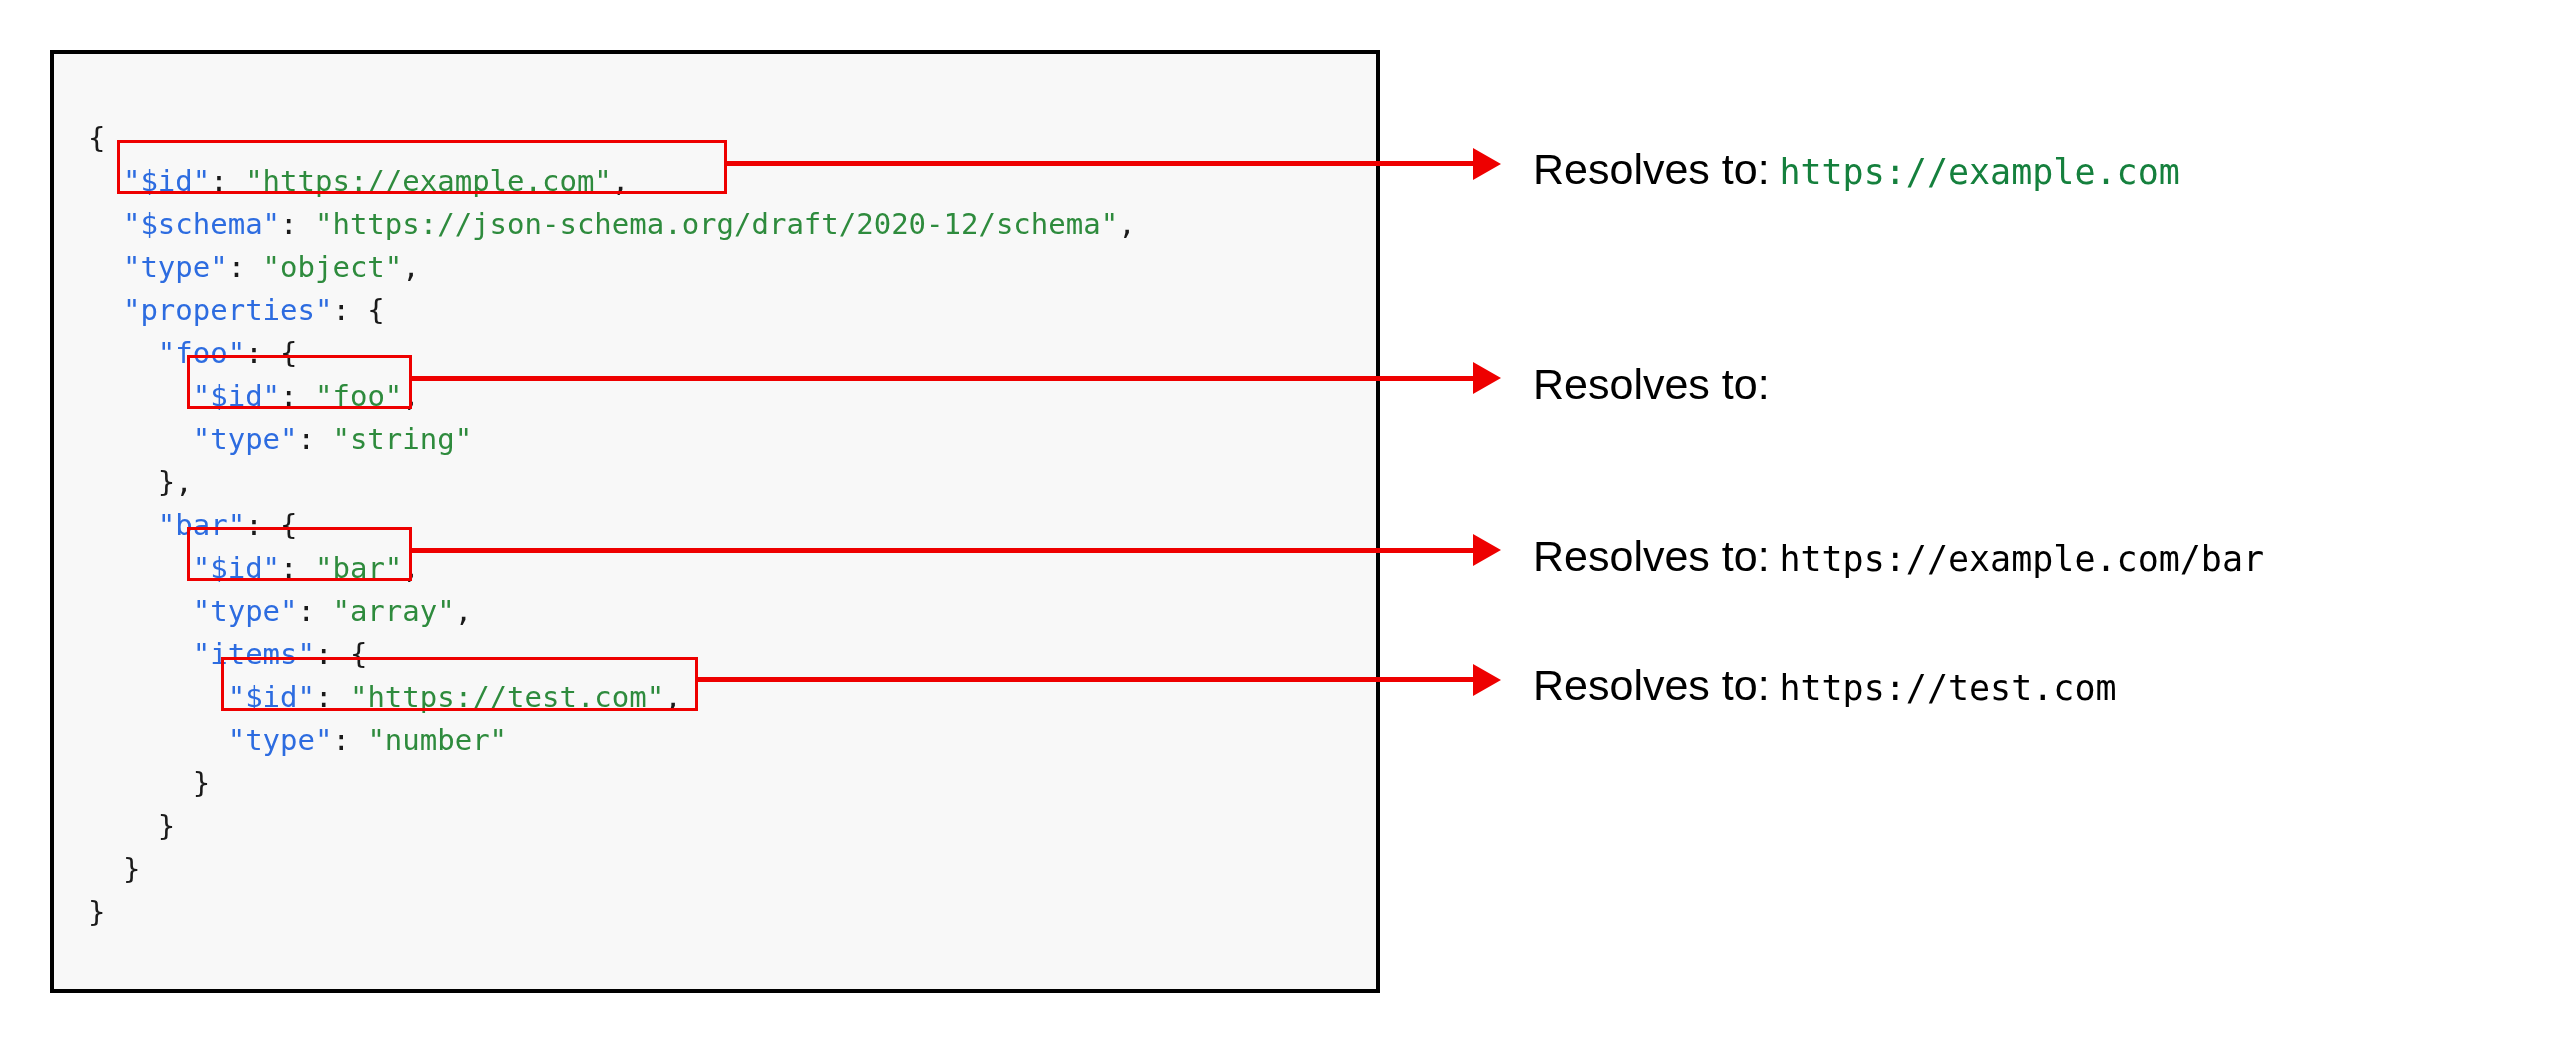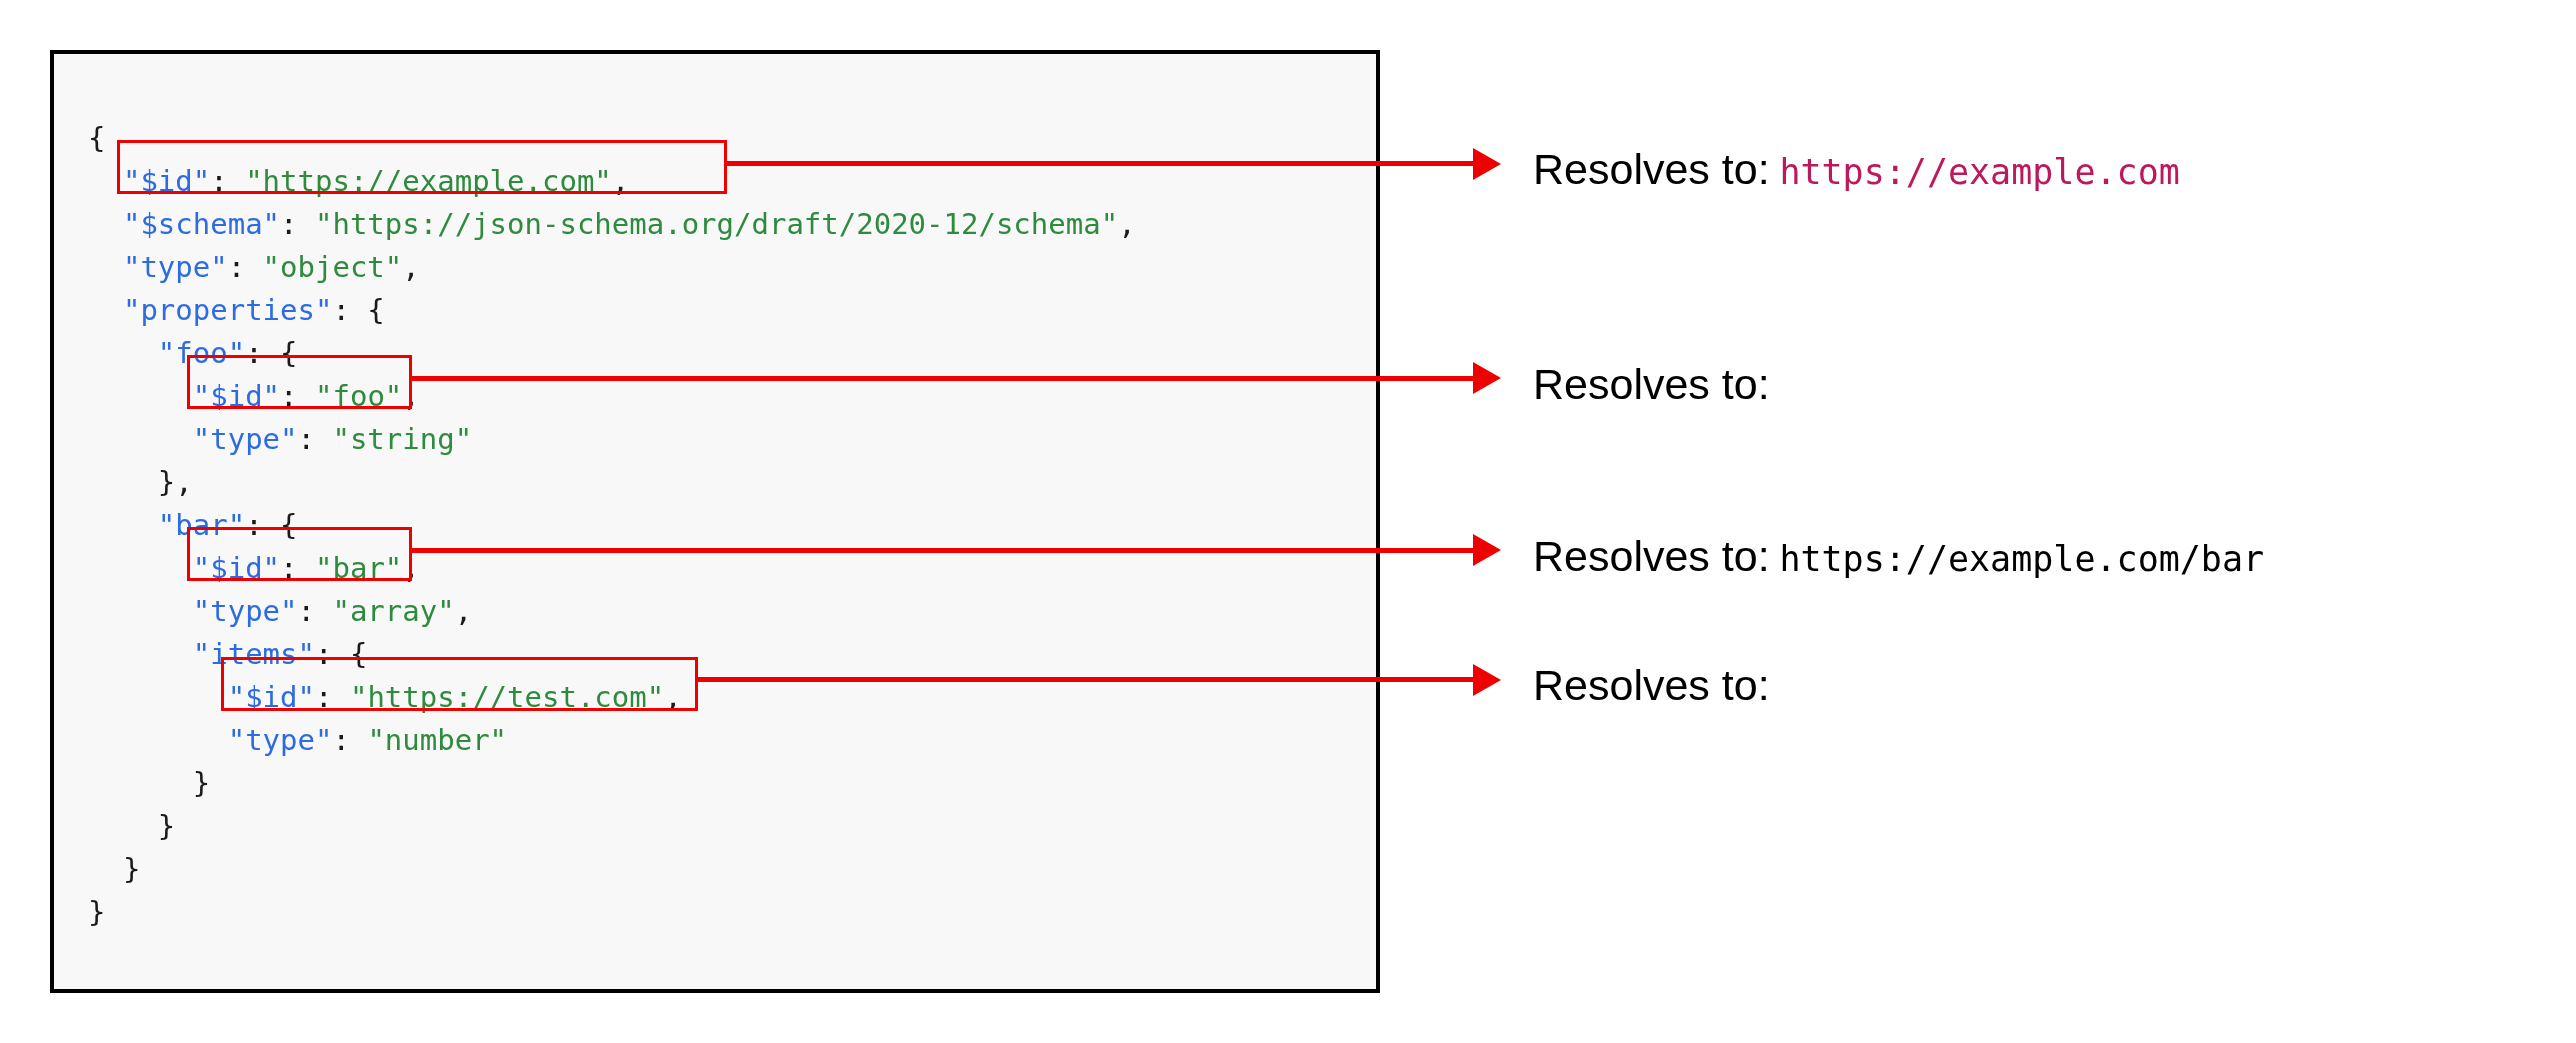--- a/index.html
+++ b/index.html
@@ -114,26 +114,27 @@
     <div class="arrow-head" style="left: 1473px; top: 362px; border-left-color: rgb(238, 0, 0);"></div>
     <div class="arrow-line" style="left: 411px; top: 548px; width: 1062px; background: rgb(238, 0, 0);"></div>
     <div class="arrow-head" style="left: 1473px; top: 534px; border-left-color: rgb(238, 0, 0);"></div>
     <div class="arrow-line" style="left: 698px; top: 677px; width: 775px; background: rgb(238, 0, 0);"></div>
     <div class="arrow-head" style="left: 1473px; top: 664px; border-left-color: rgb(238, 0, 0);"></div>
   </div>
 
 <div id="annotation-layer">
     <div class="annotation" style="left: 1533px; top: 145px;">
       <span class="ann-label" style="color: rgb(0, 0, 0);">Resolves to:</span>
-      <span class="ann-url" style="color: #be185d;">https://example.com</span>
+      <span class="ann-url" style="color: #15803d;">https://example.com</span>
     </div>
     <div class="annotation" style="left: 1533px; top: 360px;">
       <span class="ann-label" style="color: rgb(0, 0, 0);">Resolves to:</span>
     </div>
     <div class="annotation" style="left: 1533px; top: 532px;">
       <span class="ann-label" style="color: rgb(0, 0, 0);">Resolves to:</span>
       <span class="ann-url" style="color: rgb(0, 0, 0); text-align: right;">https://example.com/bar</span>
     </div>
     <div class="annotation" style="left: 1533px; top: 661px;">
       <span class="ann-label" style="color: rgb(0, 0, 0);">Resolves to:</span>
+      <span class="ann-url" style="color: rgb(0, 0, 0);">https://test.com</span>
     </div>
   </div>
 
 
 </body></html>

